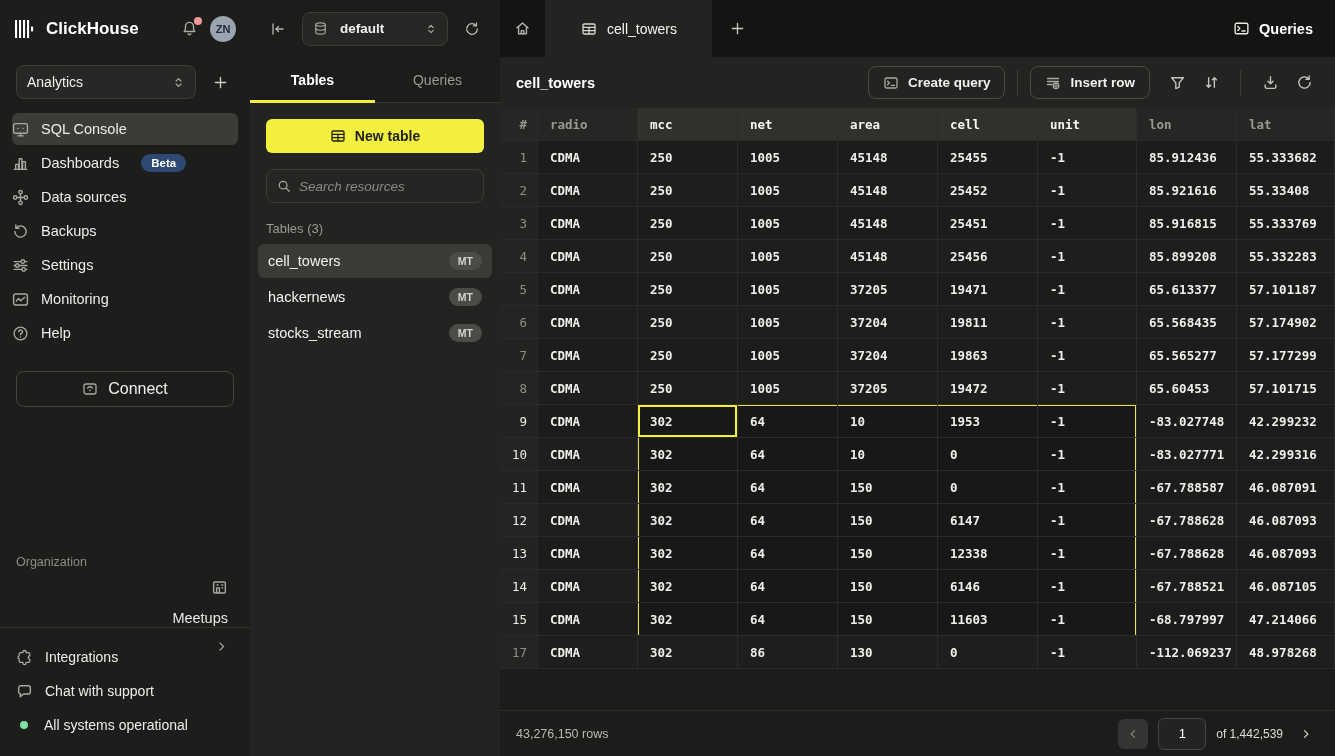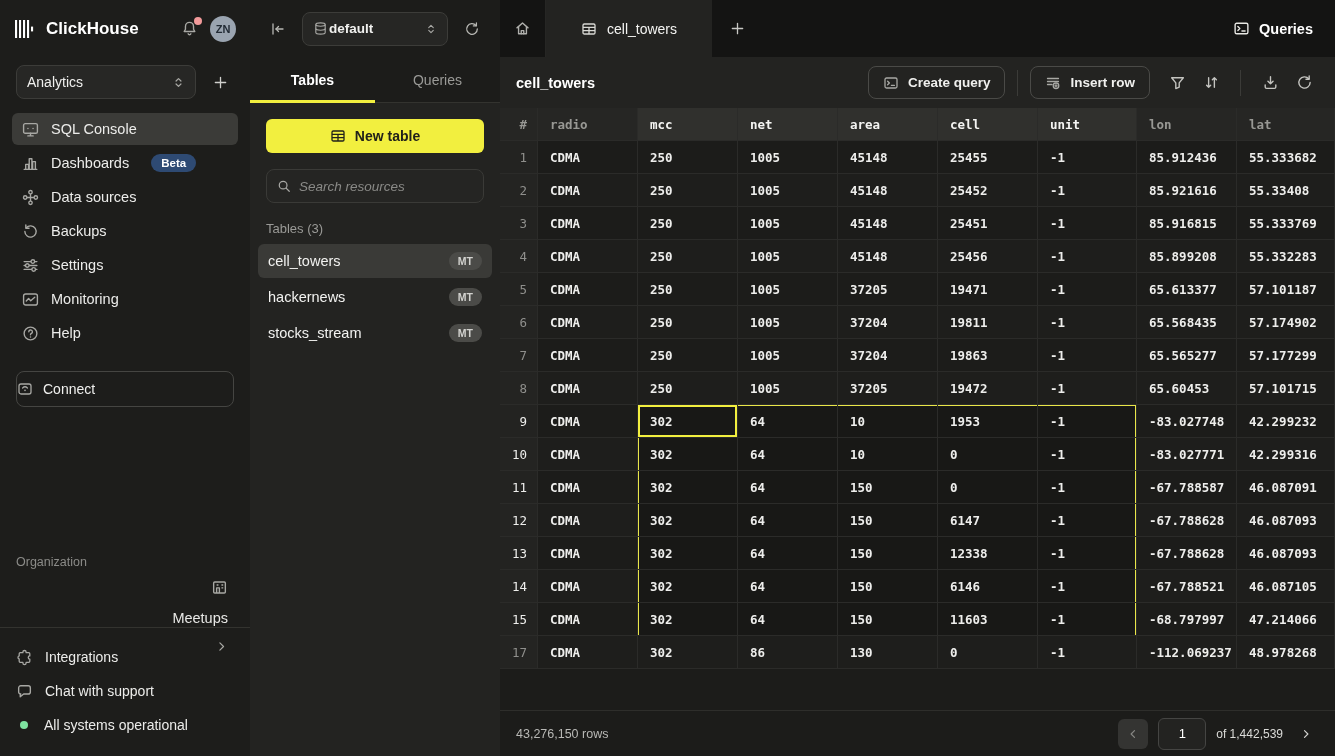--- a/index.html
+++ b/index.html
@@ -18,37 +18,37 @@
   .brand { font-size:17px; font-weight:700; color:#fff; margin-left:4px; }
   .sb-head .spacer { flex:1; }
   .bell-wrap { position:relative; padding:4px; cursor:pointer; }
   .bell-dot { position:absolute; top:1px; right:0; width:8px; height:8px; border-radius:50%; background:#f29a9a; }
   .avatar { width:26px; height:26px; border-radius:50%; background:#9aa4b0; color:#222b35; font-size:11px; font-weight:700; display:flex; align-items:center; justify-content:center; }
   .ws-row { display:flex; align-items:center; gap:10px; padding:8px 16px 0 16px; }
   .ws-select { flex:1; height:34px; background:#272725; border:1px solid #3c3c39; border-radius:8px; display:flex; align-items:center; padding:0 10px; gap:4px; cursor:pointer; }
   .ws-select .lbl { flex:1; font-size:14px; color:#f0f0ee; }
   .plus-btn { width:28px; height:28px; display:flex; align-items:center; justify-content:center; cursor:pointer; color:#cfcfcc; }
   .nav { margin-top:14px; display:flex; flex-direction:column; gap:2px; padding:0 12px; }
-  .nav-item { height:32px; display:flex; align-items:center; gap:12px; padding:0 10px; border-radius:6px; cursor:pointer; color:#ececea; font-size:14.5px; }
+  .nav-item { height:32px; display:flex; align-items:center; gap:12px; padding:0 0; border-radius:6px; cursor:pointer; color:#ececea; font-size:14.5px; }
   .nav-item.active { background:#3b3b38; }
   .badge-beta { margin-left:10px; background:#2e4a73; color:#fff; font-size:11.5px; font-weight:700; padding:3px 10px; border-radius:11px; }
-  .connect-btn { margin:22px 16px 0 16px; height:36px; border:1px solid #454542; border-radius:8px; display:flex; align-items:center; gap:10px; cursor:pointer; font-size:14px; color:#f0f0ee; }
+  .connect-btn { margin:22px 16px 0 16px; height:36px; border:1px solid #454542; border-radius:8px; display:flex; align-items:center; justify-content:center; gap:10px; cursor:pointer; font-size:16px; color:#f0f0ee; }
   .sb-bottom { margin-top:auto; }
   .org-label { padding:0 16px; margin-bottom:10px; font-size:12.5px; color:#8b8b88; }
   .org-item { height:34px; margin:0 12px; padding:0 10px; border-radius:6px; display:flex; align-items:flex-end; gap:14px; cursor:pointer; font-size:14.5px;flex-direction:column; }
   .org-item .chev { margin-left:auto; }
   .sb-divider { border-top:1px solid #33332f; margin-top:14px; }
   .sb-links { padding:14px 16px 16px 16px; display:flex; flex-direction:column; gap:4px; }
   .sb-link { height:30px; display:flex; align-items:center; gap:12px; cursor:pointer; font-size:14px; color:#ececea; }
   .status-dot { width:8px; height:8px; border-radius:50%; margin:0 4px; }
 
   
   .dbpanel { width:250px; background:#232321; display:flex; flex-direction:column; flex:0 0 auto; }
   .db-head { height:57px; background:#1c1c1a; display:flex; align-items:center; padding:0 14px; gap:10px; }
-  .db-select { flex:1; height:34px; background:#262624; border:1px solid #3c3c39; border-radius:8px; display:flex; align-items:center; padding:16px 10px; gap:1px; cursor:pointer; }
+  .db-select { flex:1; height:34px; background:#262624; border:1px solid #3c3c39; border-radius:8px; display:flex; align-items:center; padding:16px 10px; gap:12px; cursor:pointer; }
   .db-select .lbl { flex:1; font-size:13.5px; font-weight:700; color:#f0f0ee; }
   .icon-btn { width:28px; height:28px; display:flex; align-items:center; justify-content:center; cursor:pointer; color:#b8b8b4; }
   .db-tabs { height:46px; background:#1c1c1a; display:flex; border-bottom:1px solid #33332f; }
   .db-tab { flex:1; display:flex; align-items:center; justify-content:center; position:relative; cursor:pointer; font-size:14px; color:#9a9a97; }
   .db-tab.active { color:#fff; font-weight:700; }
   .db-tab.active::after { content:""; position:absolute; left:0; right:0; bottom:-1px; height:3px; background:var(--accent); }
   .new-table-btn { margin:16px; height:34px; background:var(--accent); border-radius:6px; display:flex; align-items:center; justify-content:center; gap:9px; cursor:pointer; color:#21211a; font-size:14px; font-weight:700; }
   .search-box { margin:0 16px; height:34px; background:#252523; border:1px solid #3a3a37; border-radius:8px; display:flex; align-items:center; padding:0 10px; gap:8px; }
   .search-box input { flex:1; background:transparent; border:0; outline:0; color:#e8e8e6; font-size:13.5px; font-family:"Liberation Sans", sans-serif;font-style:italic; }
   .search-box input::placeholder { color:#8a8a87; }

